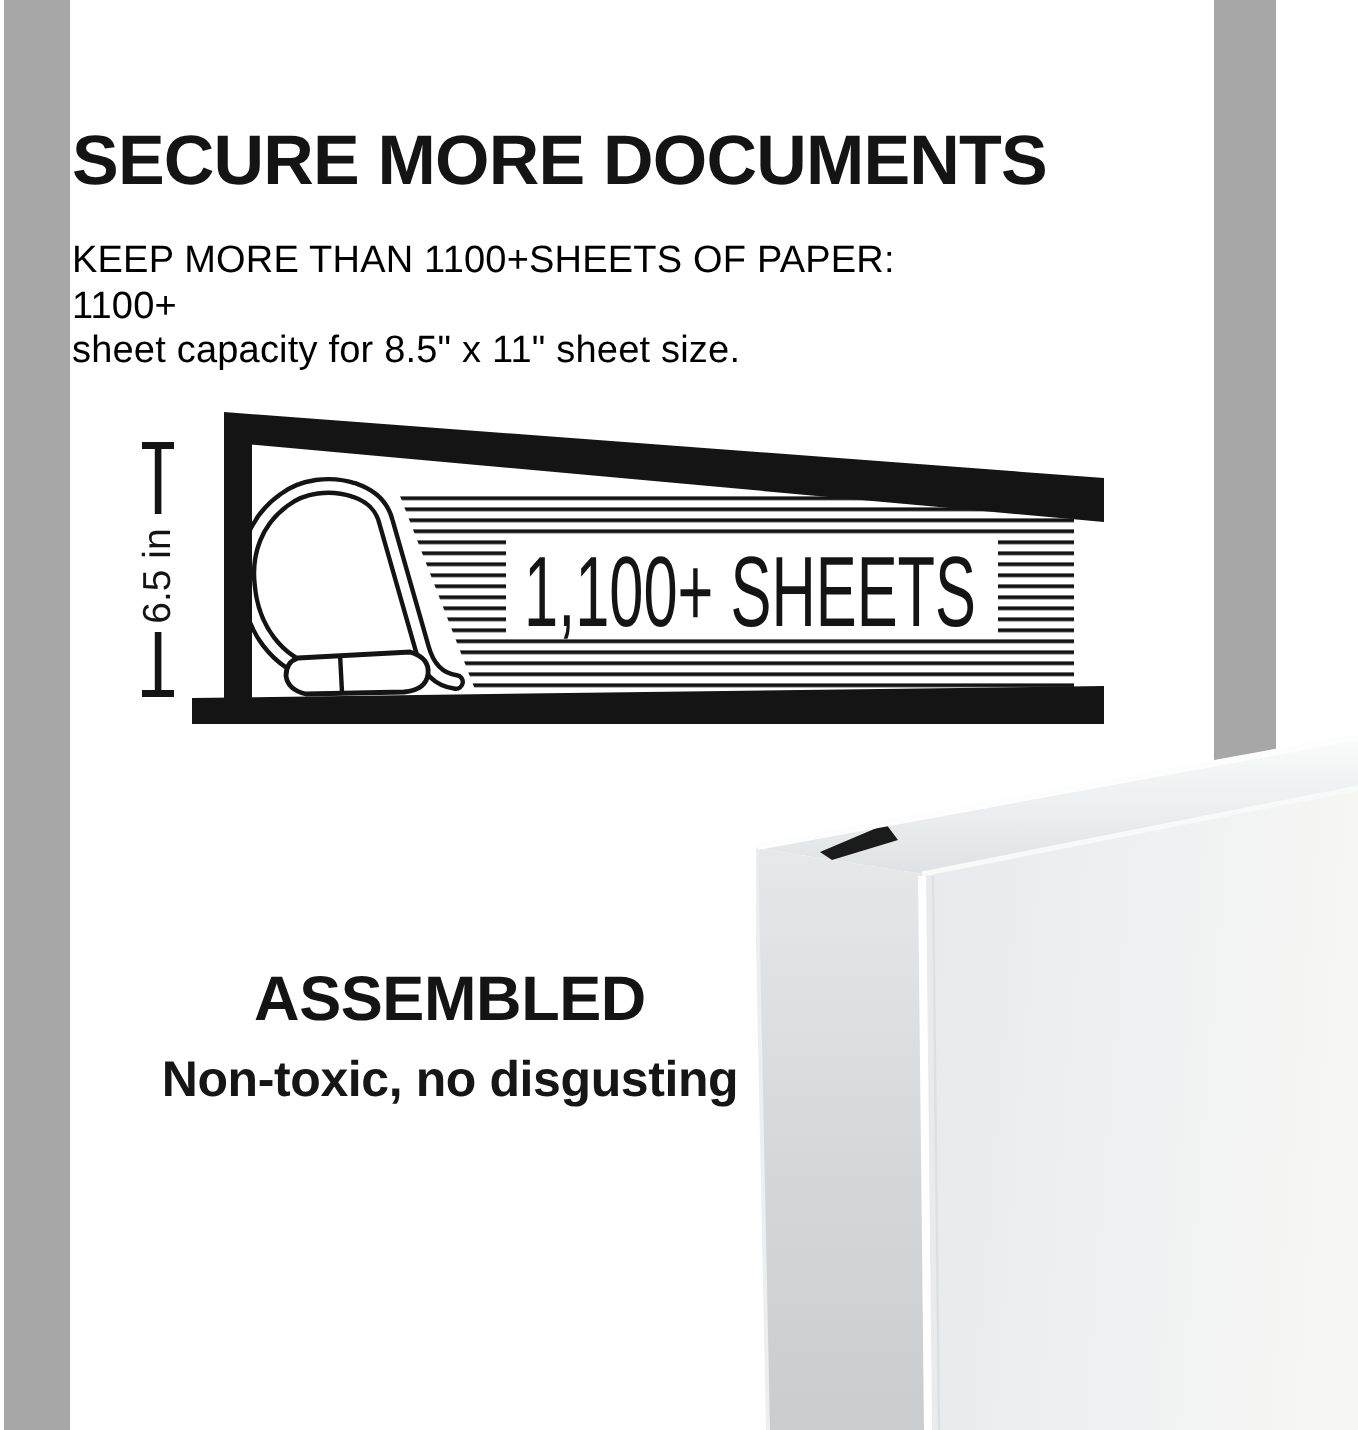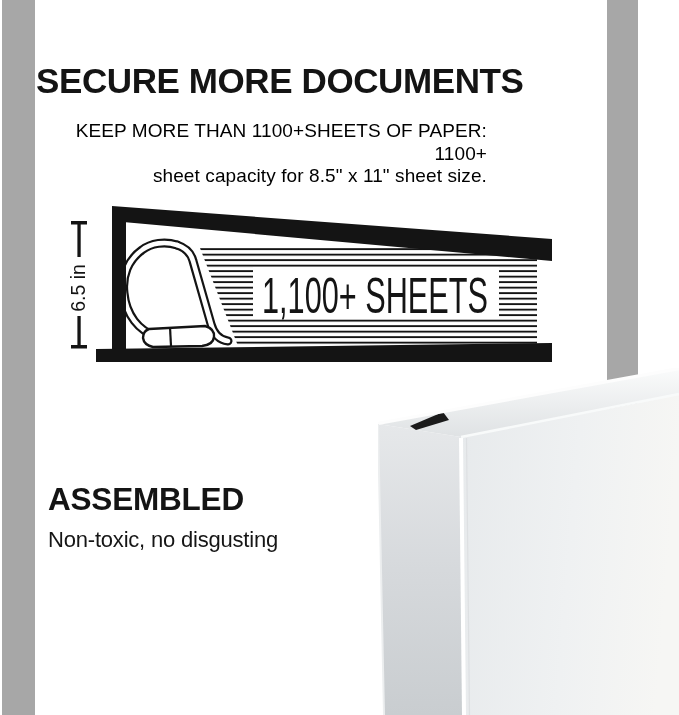--- a/index.html
+++ b/index.html
@@ -6,46 +6,46 @@
   .stage {
     position:relative; width:679px; height:715px; overflow:hidden;
     background:var(--background,#fff);
     font-family:"Liberation Sans", sans-serif;
     color:var(--ink,#141414);
   }
   .stripe { position:absolute; top:0; bottom:0; background:var(--stripe,#a7a7a7); }
   .stripe-left  { left:2px;   width:33px; }
   .stripe-right { left:607px; width:31px; }
 
-  .headline { position:absolute; left:36px; top:62px; width:451px; text-align:right; }
+  .headline { position:absolute; left:36px; top:62px; width:451px; text-align:left; }
   .headline h1 {
     margin:0; font-size:35px; line-height:38px; font-weight:bold;
     letter-spacing:-0.4px; color:var(--ink,#141414); white-space:nowrap;
   }
   .headline .sub {
     margin:20px 0 0 0; font-size:19px; line-height:22.5px; font-weight:400;
     color:#000000; letter-spacing:0.1px;
   }
 
   .diagram { position:absolute; left:60px; top:195px; width:505px; height:175px; }
   .ink-f  { fill:var(--ink,#141414); }
   .tube-outer { fill:none; stroke:var(--ink,#141414); stroke-width:9;   stroke-linecap:round; }
   .tube-inner { fill:none; stroke:#ffffff;            stroke-width:4.6; stroke-linecap:round; }
   .clasp { fill:#ffffff; stroke:var(--ink,#141414); stroke-width:2.4; }
   .seam  { stroke:var(--ink,#141414); stroke-width:2.2; }
   .dim-label { font-family:"Liberation Sans",sans-serif; font-size:19.5px; font-weight:400; }
   .cap-label { font-family:"Liberation Sans",sans-serif; font-size:50px;  font-weight:400; }
 
-  .assembled { position:absolute; left:48px; top:478px; width:380px; }
+  .assembled { position:absolute; left:35px; top:478px; width:380px; text-align:center; }
   .assembled h2 {
     margin:0; font-size:31.5px; line-height:43px; font-weight:bold;
     letter-spacing:-0.2px; color:var(--ink,#141414);
   }
   .assembled .body {
-    margin:7px 0 0 0; font-size:22px; line-height:24.5px; font-weight:normal;
+    margin:7px 0 0 0; font-size:25px; line-height:24.5px; font-weight:bold;
     color:#161616; letter-spacing:-0.2px;
   }
 
   .photo { position:absolute; left:378px; top:368px; width:301px; height:347px; }
 </style>
 </head>
 <body>
 
 <div class="stage">
 

